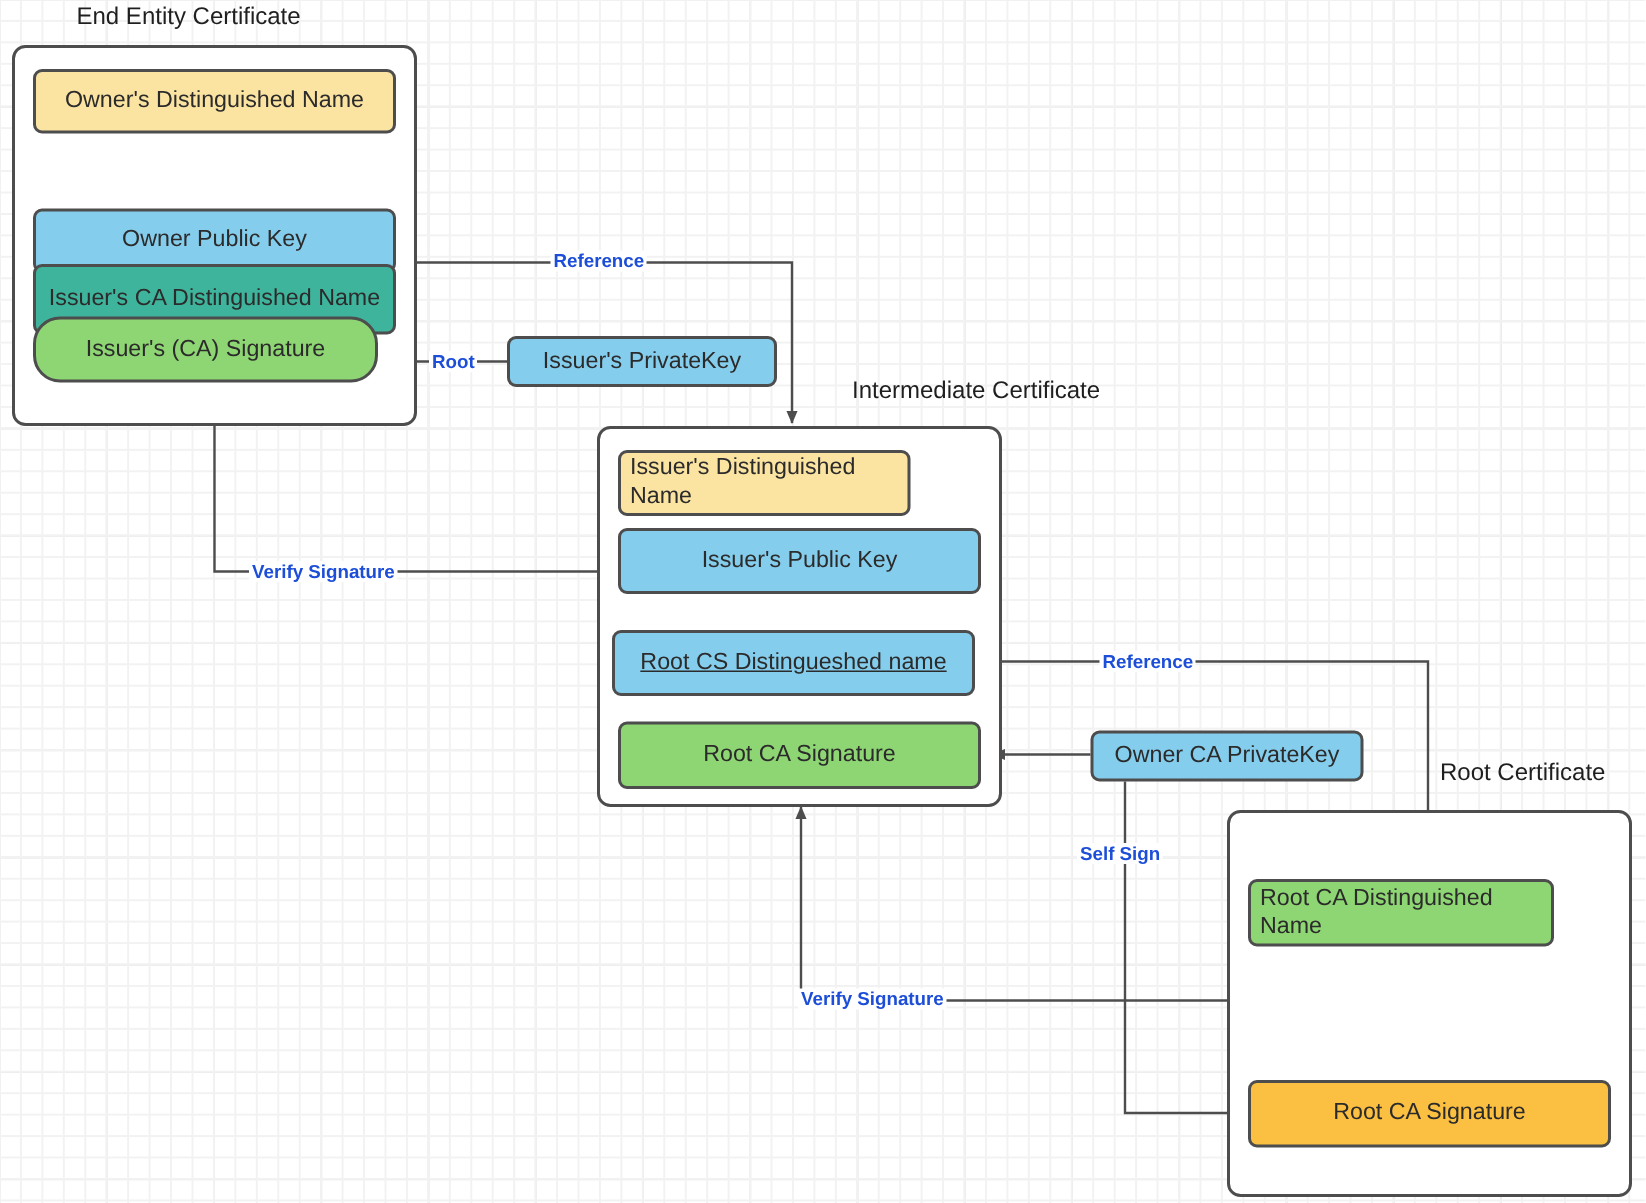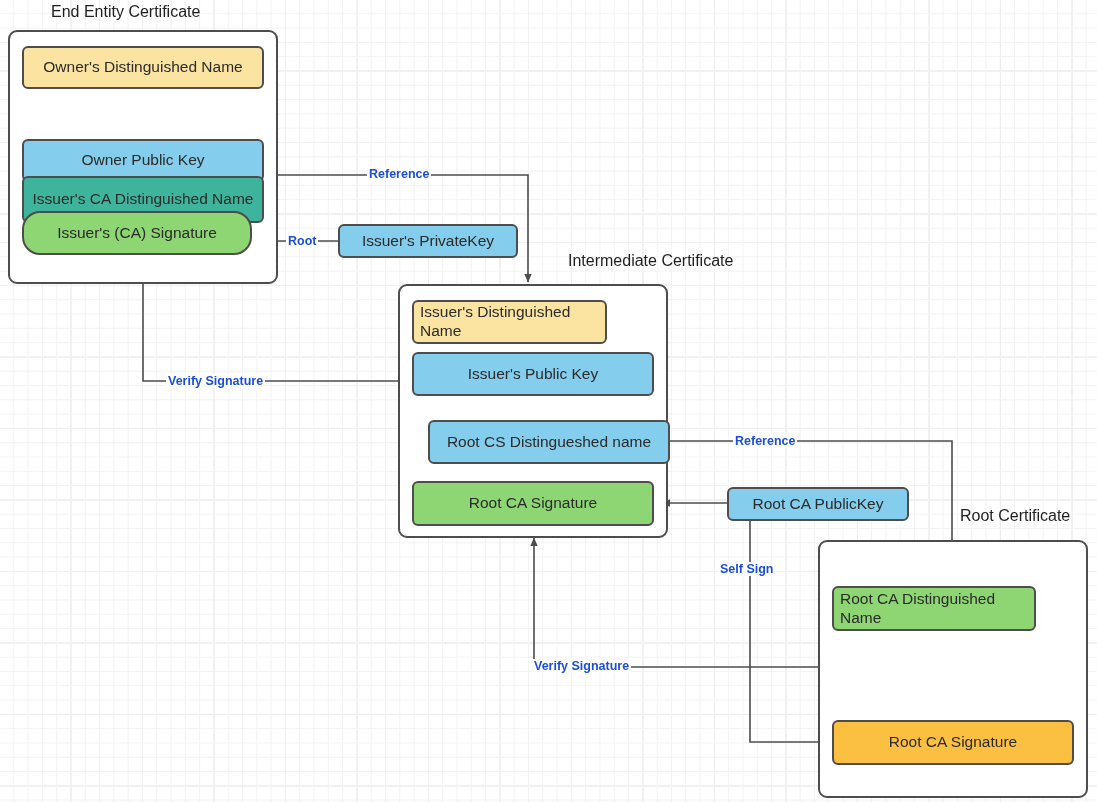--- a/index.html
+++ b/index.html
@@ -119,32 +119,32 @@
   <div class="node" style="left:22px; top:99px; width:242px; height:43px; background:#85cdec;margin-top:40px;">Owner Public  Key</div>
 
   <div class="node" style="left:22px; top:152px; width:242px; height:47px; background:#3fb49c;margin-top:24px;">Issuer's CA Distinguished Name</div>
 
   <div class="node" style="left:22px; top:211px; width:230px; height:44px; background:#8ed573;border-radius:18px;">Issuer's (CA) Signature</div>
 
   <div class="node" style="left:412px; top:300px; width:195px; height:44px; background:#fbe3a2;">Issuer's Distinguished Name</div>
 
   <div class="node" style="left:412px; top:352px; width:242px; height:44px; background:#85cdec;">Issuer's Public  Key</div>
 
-  <div class="node" style="left:428px; top:420px; width:242px; height:44px; background:#85cdec;">Root CS Distingueshed name</div>
+  <div class="node" style="left:408px; top:420px; width:242px; height:44px; background:#85cdec;text-decoration:underline;">Root CS Distingueshed name</div>
 
   <div class="node" style="left:412px; top:481px; width:242px; height:45px; background:#8ed573;">Root CA Signature</div>
 
   <div class="node" style="left:832px; top:586px; width:204px; height:45px; background:#8ed573;">Root CA Distinguished Name</div>
 
 
   <div class="node" style="left:832px; top:720px; width:242px; height:45px; background:#fbbf41;">Root CA Signature</div>
 
   <div class="node" style="left:338px; top:224px; width:180px; height:34px; background:#85cdec;">Issuer's PrivateKey</div>
 
-  <div class="node" style="left:727px; top:487px; width:182px; height:34px; background:#85cdec;">Root CA PublicKey</div>
+  <div class="node" style="left:727px; top:487px; width:182px; height:34px; background:#85cdec;">Owner CA PrivateKey</div>
 
   <div class="edge-label" style="left:367px; top:167px;">Reference</div>
 
   <div class="edge-label" style="left:286px; top:234px;">Root</div>
 
   <div class="edge-label" style="left:166px; top:374px;">Verify Signature</div>
 
   <div class="edge-label" style="left:733px; top:434px;">Reference</div>
 
   <div class="edge-label" style="left:718px; top:562px;">Self Sign</div>

